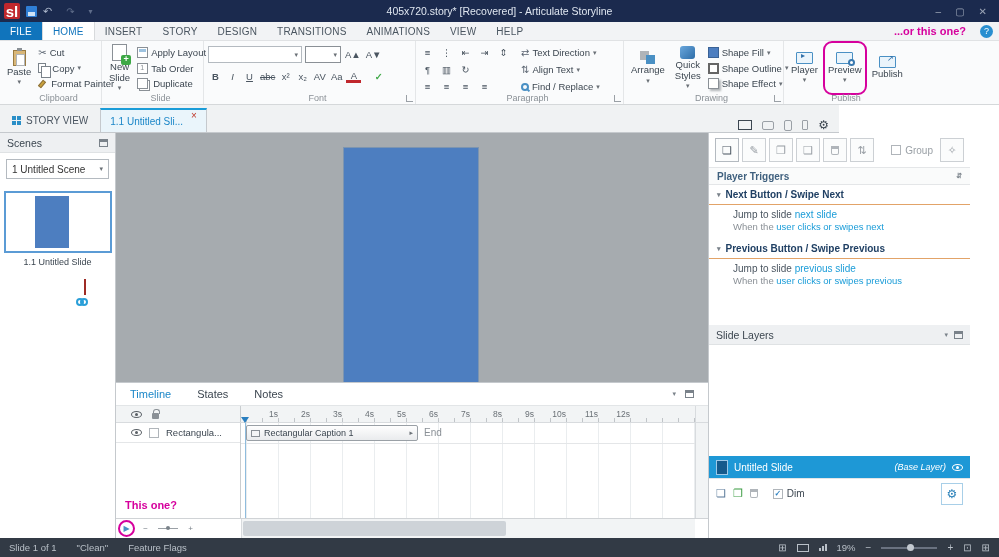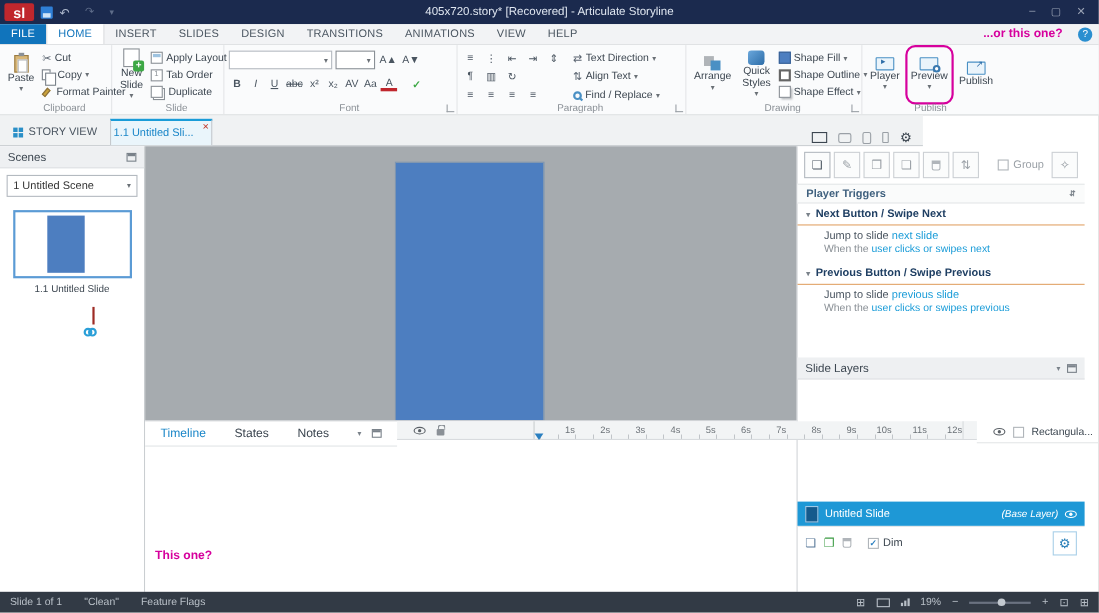--- a/index.html
+++ b/index.html
@@ -3,21 +3,21 @@
 <meta charset="utf-8">
 <style>
   * { margin:0; padding:0; box-sizing:border-box; }
   body { background:#666; }
   #app { position:relative; width:999px; height:557px; background:#fff;
          font-family:"Liberation Sans", sans-serif; font-size:10px; color:#3c4650; overflow:hidden; }
 
   
   .titlebar { position:absolute; top:0; left:0; width:999px; height:22px; background:#1b2a4e;
               display:flex; align-items:center; gap:6px; padding:0 4px; color:#c4cee0; }
-  .app-logo { width:27px; height:16px; background:#c0272d; color:#fff; font-size:13px; font-weight:bold;
+  .app-logo { width:16px; height:16px; background:#c0272d; color:#fff; font-size:15px; font-weight:bold;
               display:flex; align-items:center; justify-content:center; border-radius:2px; }
   .ic-save { width:11px; height:11px; background:#2f7fd6; border-radius:1px; position:relative; }
   .ic-save::after { content:""; position:absolute; left:2px; bottom:1px; width:7px; height:4px; background:#cfe3f7; }
   .tb-glyph { font-size:11px; color:#aeb9cd; cursor:default; }
   .tb-glyph.dim { color:#5f6d8a; }
   .tb-title { position:absolute; left:0; right:0; text-align:center; font-size:10.5px; color:#dfe6f0; pointer-events:none; }
   .win-controls { margin-left:auto; display:flex; gap:14px; padding-right:8px; font-size:10px; color:#9aa3b5; }
 
   
   .ribbon-tabs { position:absolute; top:22px; left:0; width:999px; height:19px; background:#f2f3f5;
@@ -83,59 +83,59 @@
   .anno-ring.round { border-radius:50%; inset:-2px; }
   .pos-rel { position:relative; }
 
   
   .doc-tabs { position:absolute; top:105px; left:0; width:839px; height:28px; background:#f0f2f3;
               border-bottom:1px solid #c5c9cd; display:flex; align-items:flex-end; }
   .story-view { display:flex; align-items:center; gap:5px; padding:0 12px; height:23px; font-size:10px; color:#4a5560; }
   .sv-ic { display:grid; grid-template-columns:4px 4px; gap:1px; }
   .sv-ic i { width:4px; height:4px; background:#2a8fc7; }
   .slide-tab { height:24px; background:#eaf5fb; border:1px solid #c5c9cd; border-bottom:none; border-top:2px solid #1a9cd8;
-               display:flex; align-items:center; gap:8px; padding:0 2px; font-size:10px; color:#1a86c8; }
+               display:flex; align-items:center; gap:8px; padding:0 9px; font-size:10px; color:#1a86c8; }
   .slide-tab .x { color:#c0392b; font-size:10px; align-self:flex-start; }
   .dev-icons { margin-left:auto; display:flex; align-items:center; gap:10px; padding-right:10px; }
   .dev-mon { width:14px; height:10px; border:1px solid #3c4650; }
   .dev-tabL { width:12px; height:9px; border:1px solid #9aa0a6; border-radius:2px; }
   .dev-tabP { width:8px; height:11px; border:1px solid #9aa0a6; border-radius:2px; }
   .dev-phone { width:6px; height:10px; border:1px solid #9aa0a6; border-radius:1px; }
   .gear { font-size:12px; color:#3c4650; }
 
   
   .main { position:absolute; top:133px; left:0; width:999px; height:405px; display:flex; }
 
   .panel-hd { height:20px; background:#eef0f2; border-bottom:1px solid #dfe2e4; display:flex; align-items:center;
               gap:6px; padding:0 7px; font-size:10.5px; color:#3c4650; flex:none; }
   .panel-hd .sp { flex:1; }
   .winicon { width:9px; height:8px; border:1px solid #7a828a; flex:none; }
   .winicon::before { content:""; display:block; height:2px; background:#7a828a; }
   .car { font-size:7px; color:#7a828a; }
 
   
-  .scenes { width:132px; flex:none; border-right:1px solid #c5c9cd; background:#fff; display:flex; flex-direction:column; }
+  .scenes { width:116px; flex:none; border-right:1px solid #c5c9cd; background:#fff; display:flex; flex-direction:column; }
   .scene-select { margin:6px 6px 2px; height:20px; border:1px solid #b4bac0; background:#fff;
                   display:flex; align-items:center; padding:0 5px; font-size:10px; color:#333; }
   .scene-select .dda { margin-left:auto; }
   .thumb-wrap { margin:10px auto 0; width:108px; height:62px; border:2px solid #5b9bd5; background:#fff; position:relative; flex:none; }
   .thumb-rect { position:absolute; left:28%; top:5%; width:33%; height:90%; background:#4d7ec0; }
   .thumb-label { text-align:center; font-size:9px; color:#3c4650; margin-top:4px; }
   .redline { width:2px; height:16px; background:#9e2b25; margin:12px 0 3px 84px; }
   .chain { margin-left:76px; display:flex; }
   .chain i { width:8px; height:8px; border:2px solid #2a9fd8; border-radius:50%; }
   .chain i + i { margin-left:-4px; }
 
   
   .center { width:592px; flex:none; display:flex; flex-direction:column; }
   .canvas { height:272px; background:#a6abaf; position:relative; }
   .slide-shape { position:absolute; left:228px; top:15px; width:134px; height:239px; background:#4d7ec0; outline:1px solid #7d95b0; }
 
   
-  .timeline { height:170px; border-top:1px solid #c5c9cd; background:#fff; display:flex; position:relative; }
+  .timeline { height:170px; border-top:1px solid #c5c9cd; background:#fff; display:flex; flex-direction:column; position:relative; }
   .tl-tabs { height:23px; flex:none; display:flex; align-items:center; gap:26px; padding:0 14px;
              border-bottom:1px solid #e2e5e7; font-size:11px; color:#3c4650; }
   .tl-tab.active { color:#1a86c8; }
   .tl-right { margin-left:auto; display:flex; gap:9px; align-items:center; }
   .tl-hd { height:17px; flex:none; display:flex; background:#f2f4f5; border-bottom:1px solid #d8dbde; }
   .tl-left { width:125px; flex:none; display:flex; align-items:center; gap:10px; padding-left:15px; border-right:1px solid #c9cdd0; }
   .eye { width:11px; height:7px; border:1px solid #5a6066; border-radius:50%; position:relative; flex:none; }
   .eye::after { content:""; position:absolute; width:3px; height:3px; border-radius:50%; background:#5a6066; left:3px; top:1px; }
   .eye.w { border-color:#fff; } .eye.w::after { background:#fff; }
   .lockic { width:7px; height:6px; background:#8a9096; border-radius:1px; position:relative; margin-top:3px; flex:none; }
@@ -230,21 +230,21 @@
       <span>–</span>
       <span>▢</span>
       <span>✕</span>
     </div>
   </div>
 
   <div class="ribbon-tabs">
     <div class="rtab file">FILE</div>
     <div class="rtab active">HOME</div>
     <div class="rtab">INSERT</div>
-    <div class="rtab">SLIDES</div>
+    <div class="rtab">STORY</div>
     <div class="rtab">DESIGN</div>
     <div class="rtab">TRANSITIONS</div>
     <div class="rtab">ANIMATIONS</div>
     <div class="rtab">VIEW</div>
     <div class="rtab">HELP</div>
     <div class="rtab-annotation">...or this one?</div>
     <div class="help-badge">?</div>
   </div>
 
   <div class="ribbon">

